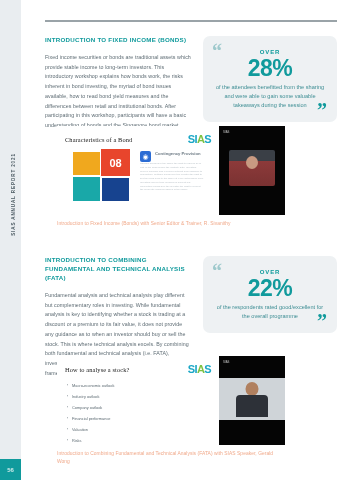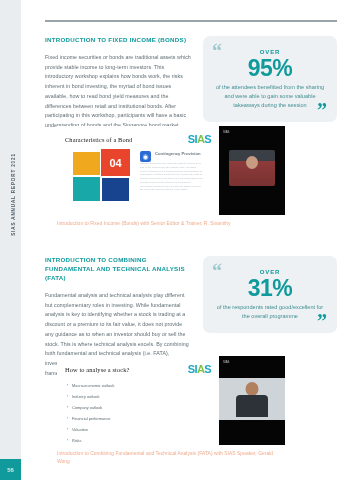--- a/index.html
+++ b/index.html
@@ -164,37 +164,37 @@
 
   <div class="section sec1">
     <div class="col-left">
       <h2 class="sec-title">INTRODUCTION TO FIXED INCOME (BONDS)</h2>
       <p class="body-copy">Fixed income securities or bonds are traditional assets which provide stable income to long-term investors. This introductory workshop explains how bonds work, the risks inherent in bond investing, the myriad of bond issues available, how to read bond yield measures and the differences between retail and institutional bonds. After participating in this workshop, participants will have a basic understanding of bonds and the Singapore bond market.</p>
     </div>
     <div class="col-right">
       <div class="quote">
         <span class="q-open">“</span>
         <div class="q-over">OVER</div>
-        <div class="q-stat">95%</div>
+        <div class="q-stat">28%</div>
         <p class="q-desc">of the attendees benefitted from the sharing and were able to gain some valuable takeaways during the session</p>
         <span class="q-close">”</span>
       </div>
     </div>
   </div>
 
   <div class="figure fig1">
     <div class="shot">
       <div class="slide">
         <div class="slide-head">
           <span class="slide-title">Characteristics of a Bond</span>
           <span class="sias">SI<span class="v">A</span>S</span>
         </div>
         <div class="blocks">
           <div class="blk y"></div>
-          <div class="blk r">04</div>
+          <div class="blk r">08</div>
           <div class="blk t"></div>
           <div class="blk b"></div>
         </div>
         <div class="s1-txt">
           <div class="s1-icon">◉</div>
           <div class="s1-h">Contingency Provision</div>
           <div class="s1-p">Callable bonds give the issuer the right to redeem all or part of the bond before the maturity date. Investors receive principal plus a coupon interest from issuance to redemption. Puttable bonds give the investor the right to sell the bond back to the issuer at a pre-determined price. Investors receive their principal in bond at par. Convertible bonds give the investor the right to convert the bond into common shares of the issuer.</div>
         </div>
       </div>
       <div class="vid">
@@ -209,21 +209,21 @@
 
   <div class="section sec2">
     <div class="col-left">
       <h2 class="sec-title">INTRODUCTION TO COMBINING FUNDAMENTAL AND TECHNICAL ANALYSIS (FATA)</h2>
       <p class="body-copy">Fundamental analysis and technical analysis play different but complementary roles in investing. While fundamental analysis is key to identifying whether a stock is trading at a discount or a premium to its fair value, it does not provide any guidance as to when an investor should buy or sell the stock. This is where technical analysis excels. By combining both fundamental and technical analysis (i.e. FATA), investors are provided a comprehensive investing framework.</p>
     </div>
     <div class="col-right">
       <div class="quote">
         <span class="q-open">“</span>
         <div class="q-over">OVER</div>
-        <div class="q-stat">31%</div>
+        <div class="q-stat">22%</div>
         <p class="q-desc">of the respondents rated good/excellent for the overall programme</p>
         <span class="q-close">”</span>
       </div>
     </div>
   </div>
 
   <div class="figure fig2">
     <div class="shot">
       <div class="slide">
         <div class="slide-head">

